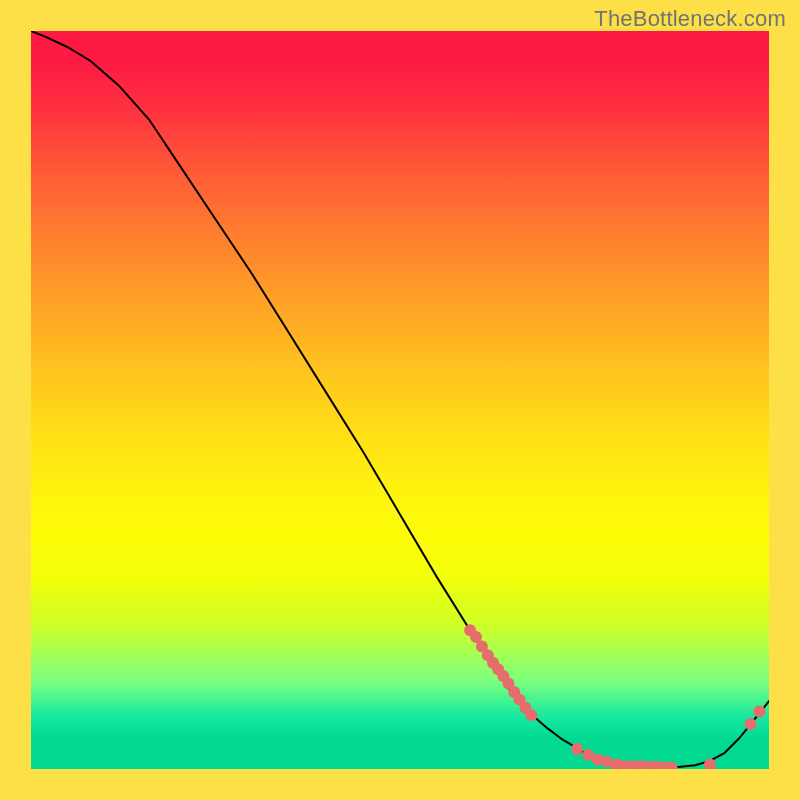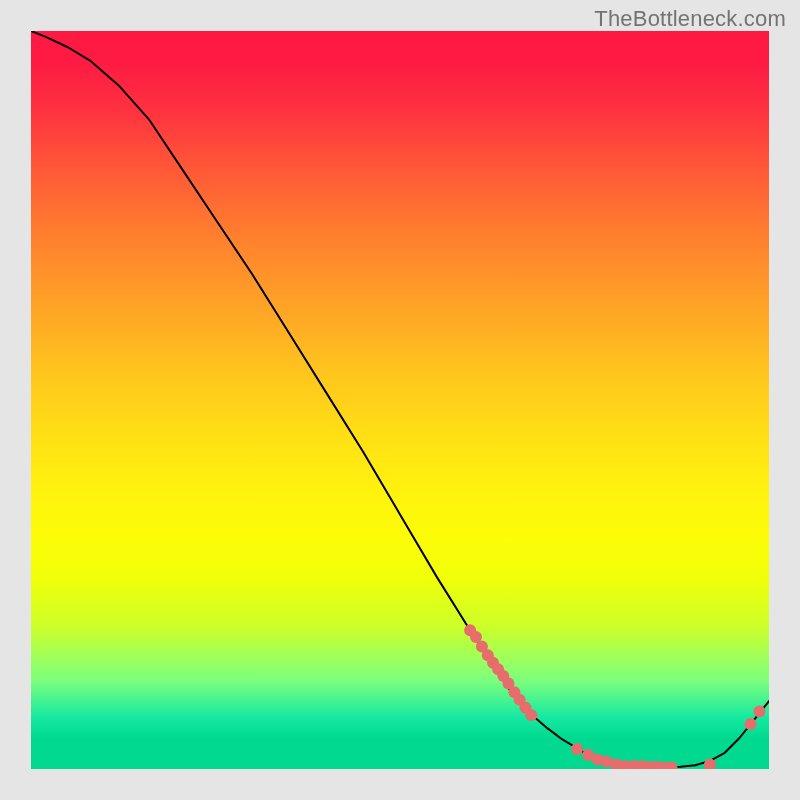--- a/index.html
+++ b/index.html
@@ -8,21 +8,21 @@
     width: 800px;
     height: 800px;
     background: #000;
     overflow: hidden;
     font-family: Arial, Helvetica, sans-serif;
   }
   .wrap {
     position: relative;
     width: 800px;
     height: 800px;
-    background: #e5e5e5;
+    background: #fde047;
   }
   .watermark {
     position: absolute;
     top: 6px;
     right: 14px;
     color: #737373;
     font-size: 22px;
     letter-spacing: 0.2px;
     font-weight: 400;
     z-index: 3;

